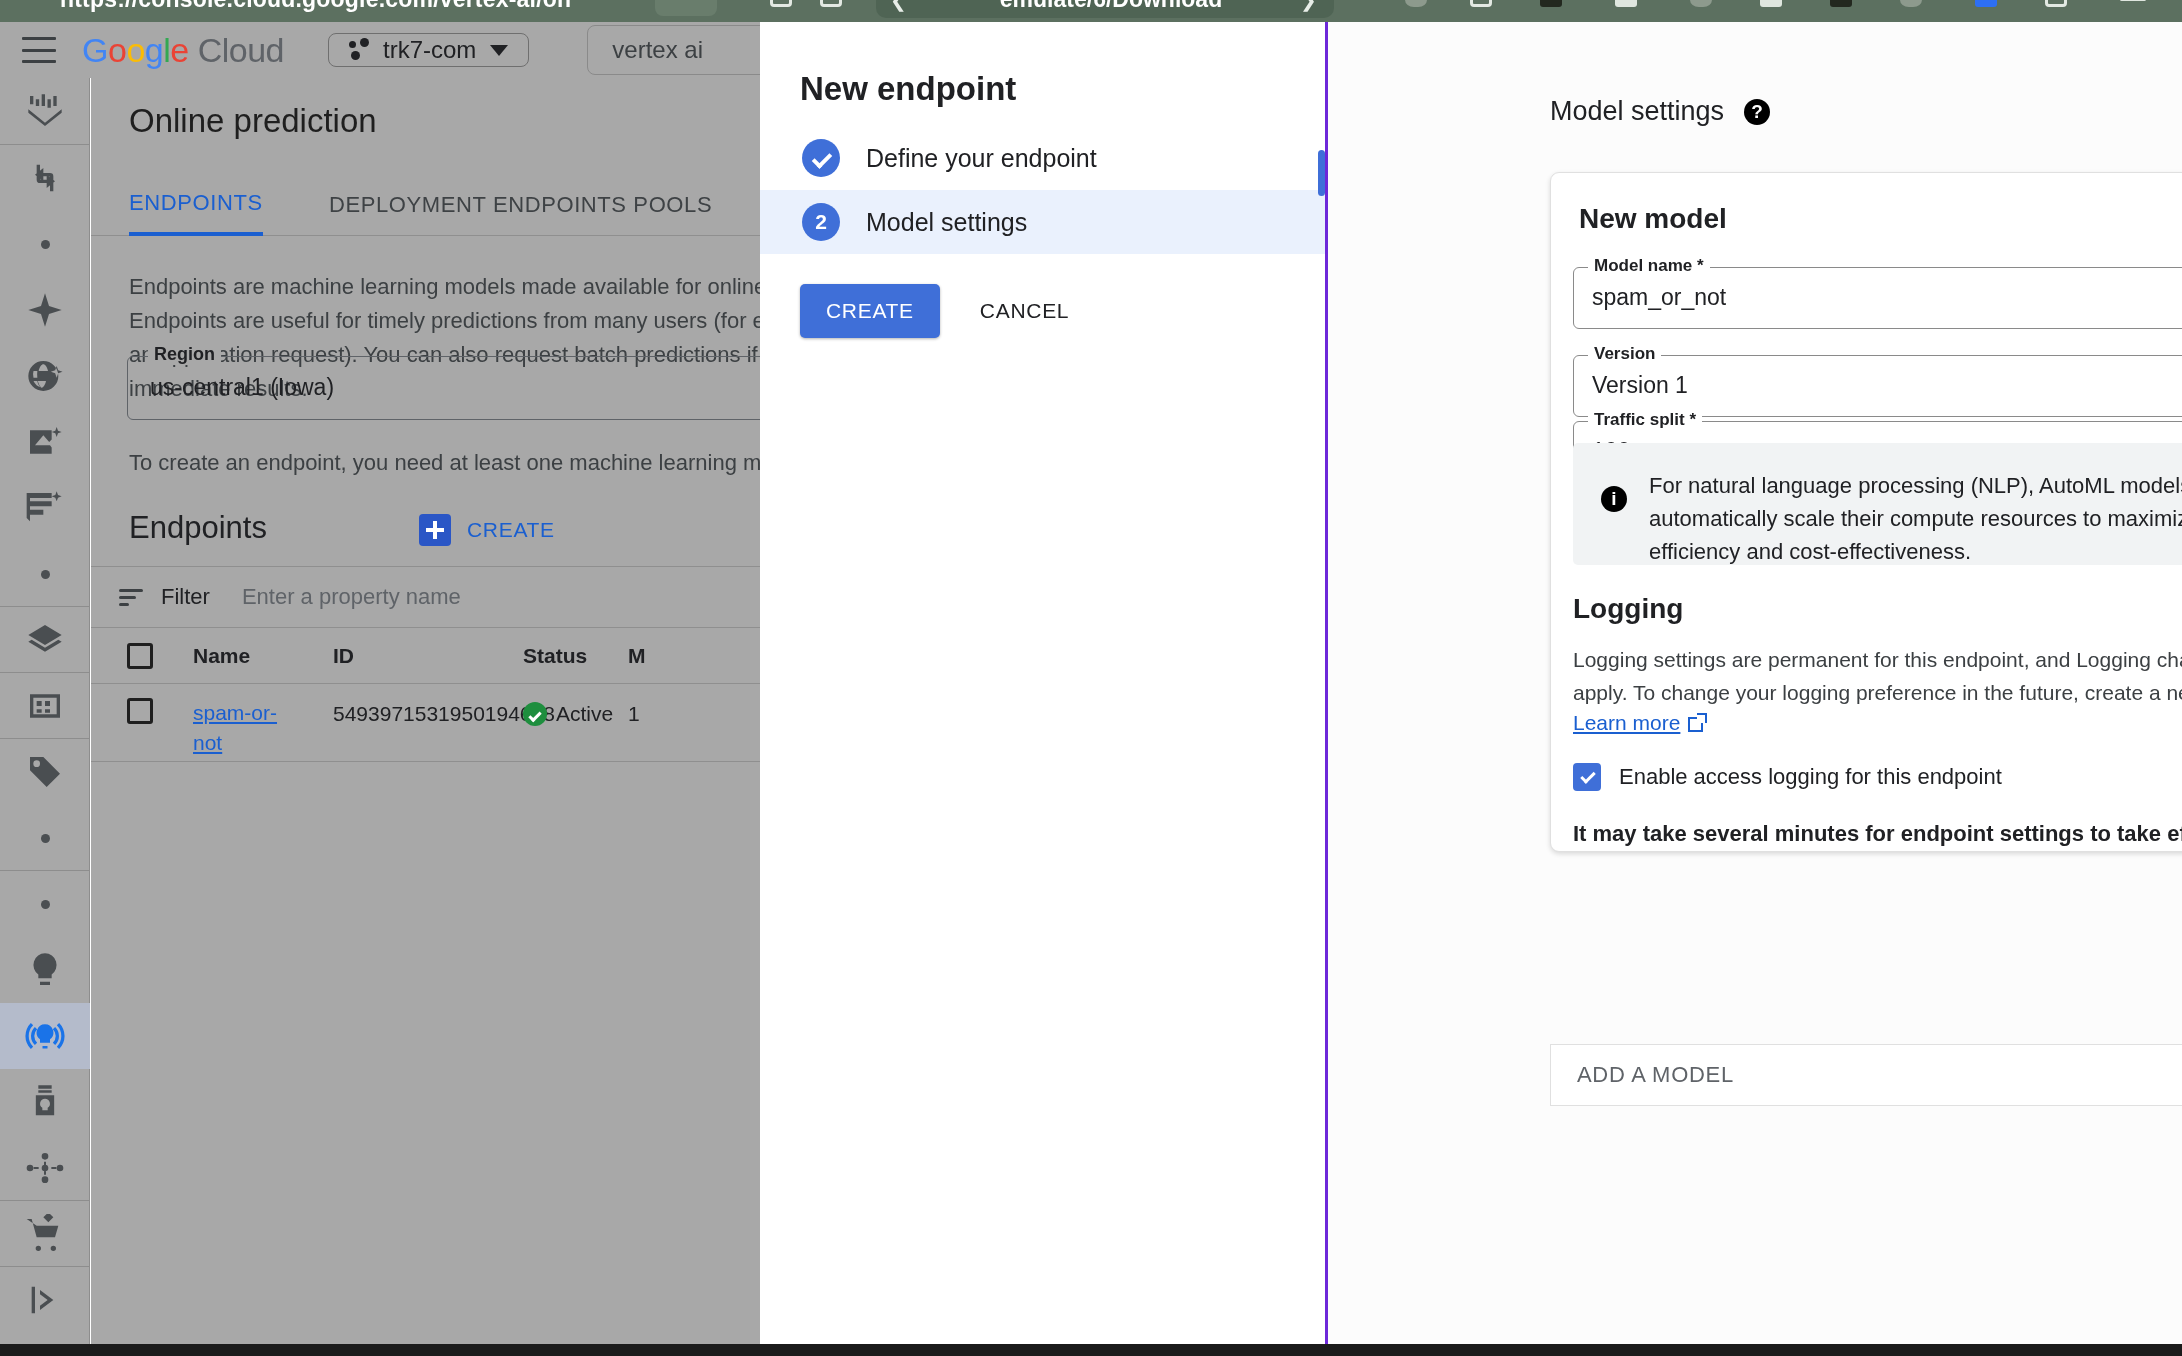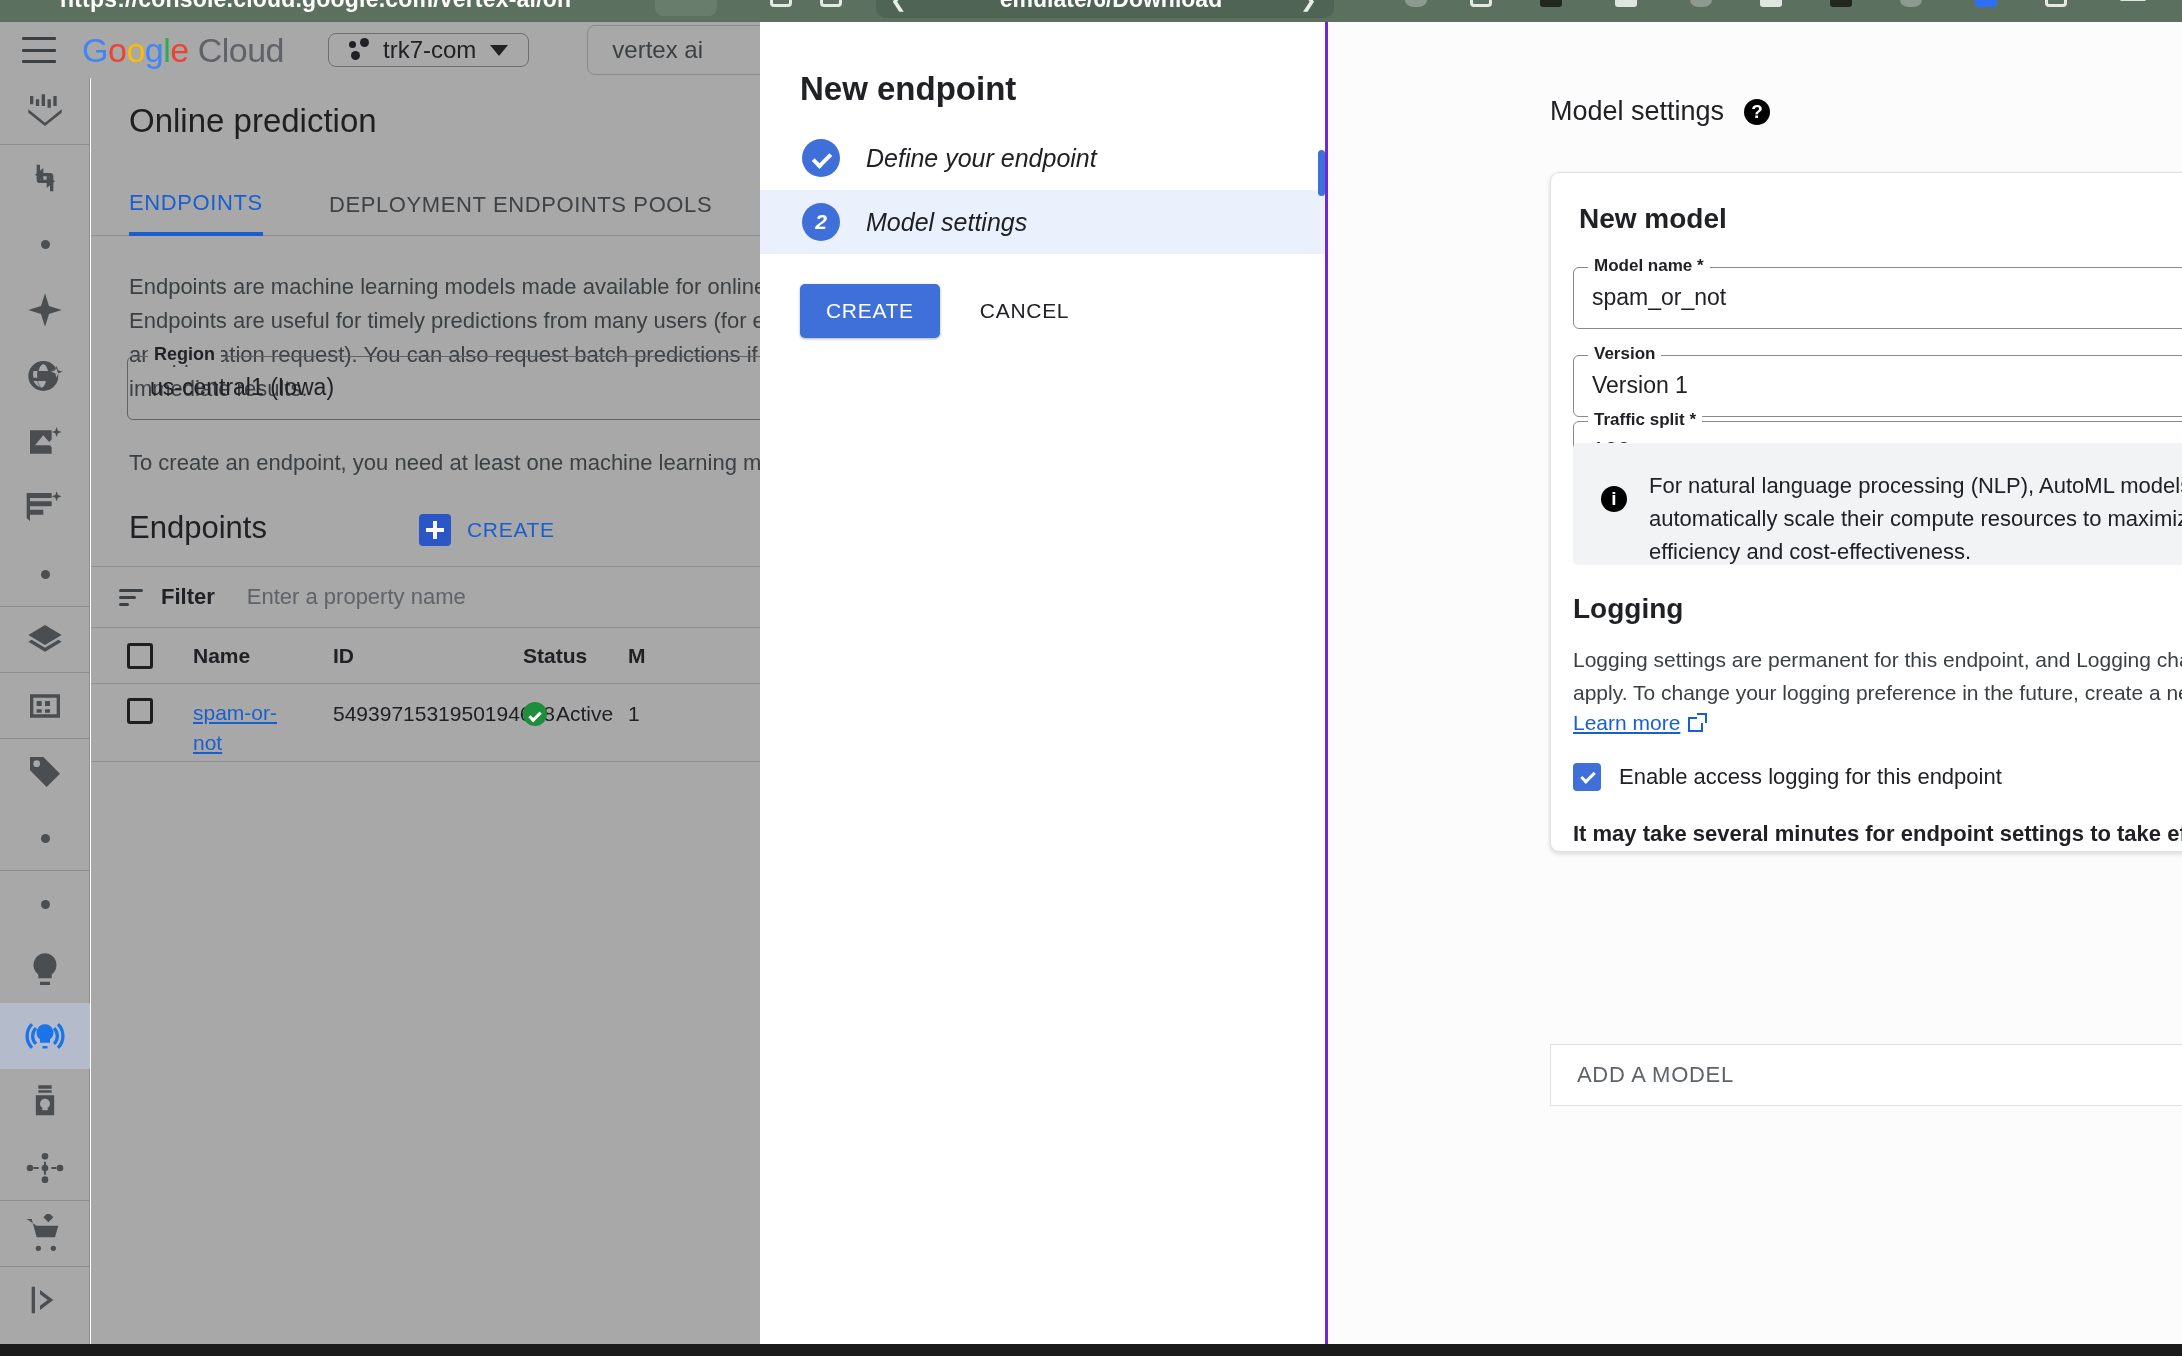--- a/index.html
+++ b/index.html
@@ -154,21 +154,21 @@
   .filterbar {
     position: absolute; left: 0; top: 488px; width: 100%; height: 62px;
     border-top: 1px solid #8f8f8f; border-bottom: 1px solid #8f8f8f;
     display: flex; align-items: center; padding-left: 28px; gap: 18px;
   }
   .filter-ico { width: 24px; height: 18px; position: relative; }
   .filter-ico i { position: absolute; left:0; height:3px; background:#3c4043; border-radius:2px;}
   .filter-ico i:nth-child(1){ top:1px; width:24px;}
   .filter-ico i:nth-child(2){ top:8px; width:17px;}
   .filter-ico i:nth-child(3){ top:15px; width:10px;}
-  .filter-lbl { font-size: 22px; font-weight: 700; color: #202124; }
+  .filter-lbl { font-size: 22px; font-weight: 400; color: #202124; }
   .filter-ph { font-size: 22px; color: #5f6368; margin-left: 14px; }
   .tbl-head {
     position: absolute; left: 0; top: 550px; width: 100%; height: 56px;
     border-bottom: 1px solid #8f8f8f; display: flex; align-items: center;
     font-size: 21px; font-weight: 700; color: #202124;
   }
   .tbl-row {
     position: absolute; left: 0; top: 606px; width: 100%; height: 78px;
     border-bottom: 1px solid #8f8f8f; font-size: 21px; color: #202124;
   }
@@ -202,21 +202,20 @@
     border-right: 3px solid #6d28d9; flex: 0 0 568px;
   }
   .dlg-title {
     position: absolute; left: 40px; top: 48px; font-size: 33px; font-weight: 700;
     color: #202124;
   }
   .step {
     position: absolute; left: 0; width: 100%; height: 64px;
     display: flex; align-items: center; padding-left: 42px; gap: 26px;
     cursor: pointer;
-    font-style: italic;
   }
   .step.active { background: #eaf1fd; }
   .step-badge {
     width: 38px; height: 38px; border-radius: 50%; background: #3f6fd8;
     display: flex; align-items: center; justify-content: center;
     color: #fff; font-size: 21px; font-weight: 700; flex: 0 0 38px;
   }
   .step-badge.check { position: relative; }
   .step-badge.check:after {
     content:""; position:absolute; left:11px; top:14px; width:14px; height:7px;

